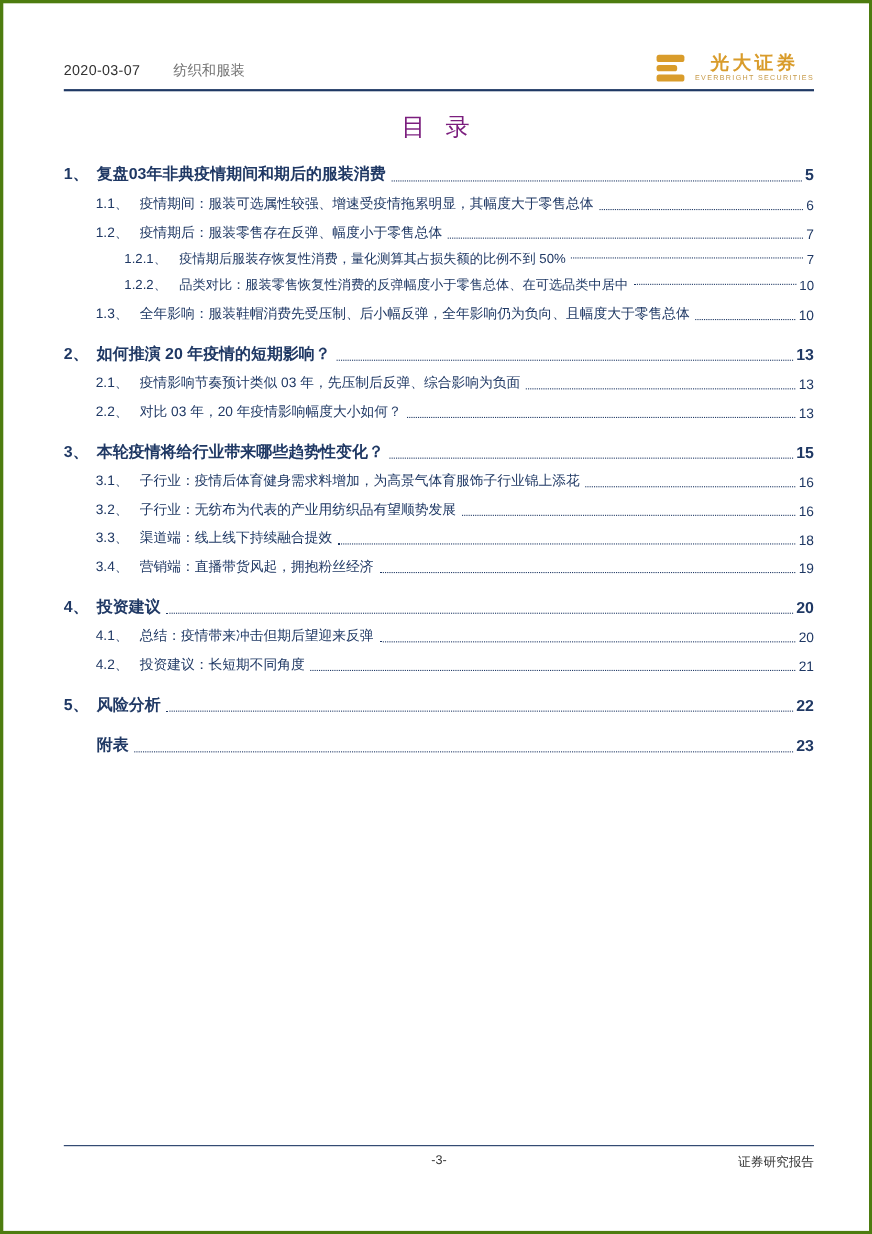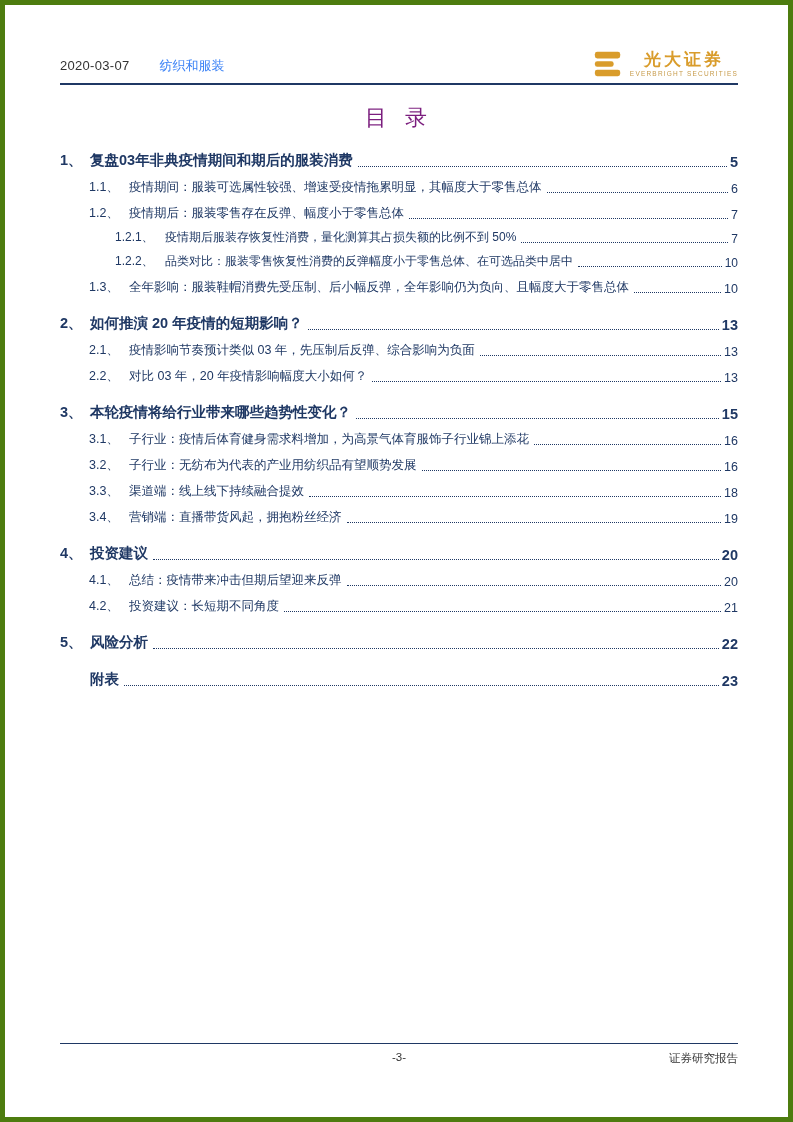--- a/index.html
+++ b/index.html
@@ -3,30 +3,30 @@
 <meta charset="utf-8">
 <style>
   * { margin:0; padding:0; box-sizing:border-box; }
   html,body { background:#ffffff; }
   body { font-family:"Liberation Sans","DejaVu Sans",sans-serif; }
   .page {
     position:relative;
     width:793px; height:1122px;
     margin:0 auto;
     background:#ffffff;
-    border:5px solid #4d7c0f;
+    border:3px solid #4d7c0f;
     overflow:hidden;
   }
 
   
   .header { position:absolute; top:44px; left:55px; right:50px; }
   .header-row { display:flex; justify-content:space-between; align-items:flex-end; }
   .header-left { display:flex; align-items:baseline; gap:30px; padding-bottom:8px; }
   .hdr-date { font-size:13px; color:#333333; letter-spacing:0.3px; }
-  .hdr-category { font-size:13px; color:#3b82f6; }
+  .hdr-category { font-size:13px; color:#737373; }
   .logo { display:flex; align-items:center; gap:7px; padding-bottom:4px; }
   .logo-mark { width:30px; height:30px; display:block; }
   .logo-texts { display:flex; flex-direction:column; align-items:center; }
   .logo-brand { font-size:17px; font-weight:bold; color:#D99C2B; letter-spacing:3px; line-height:1.1;
                 font-family:"Liberation Serif","DejaVu Serif",serif; }
   .logo-sub { font-size:6.5px; color:#C79B4A; letter-spacing:1.2px; margin-top:1px; }
   .header-rule { border-bottom:2px solid #1F3864; }
 
   
   .content { position:absolute; top:98px; left:55px; right:50px; }
@@ -35,21 +35,21 @@
     font-size:22px;
     font-weight:normal;
     color:#7B1E7E;
     letter-spacing:6px;
     margin-bottom:14px;
   }
 
   .toc-row { display:flex; align-items:flex-end; color:#1F3864; }
   .toc-row.lvl1 { font-size:14.5px; font-weight:bold; margin-top:18px; }
   .toc-row.lvl2 { font-size:12.5px; padding-left:29px; margin-top:9px; }
-  .toc-row.lvl3 { font-size:12px;   padding-left:55px; margin-top:7px; }
+  .toc-row.lvl3 { font-size:12px;   padding-left:55px; margin-top:7px;align-items:center; }
   .toc-num  { flex:none; }
   .lvl1 .toc-num { min-width:30px; }
   .lvl2 .toc-num { min-width:40px; }
   .lvl3 .toc-num { min-width:50px; }
   .toc-text { flex:none; white-space:nowrap; }
   .toc-leader { flex:1; min-width:12px; border-bottom:1.6px dotted #1F3864; margin:0 3px 3px 5px; }
   .toc-page { flex:none; font-weight:normal; }
   .lvl1 .toc-page { font-weight:bold; }
 
   

